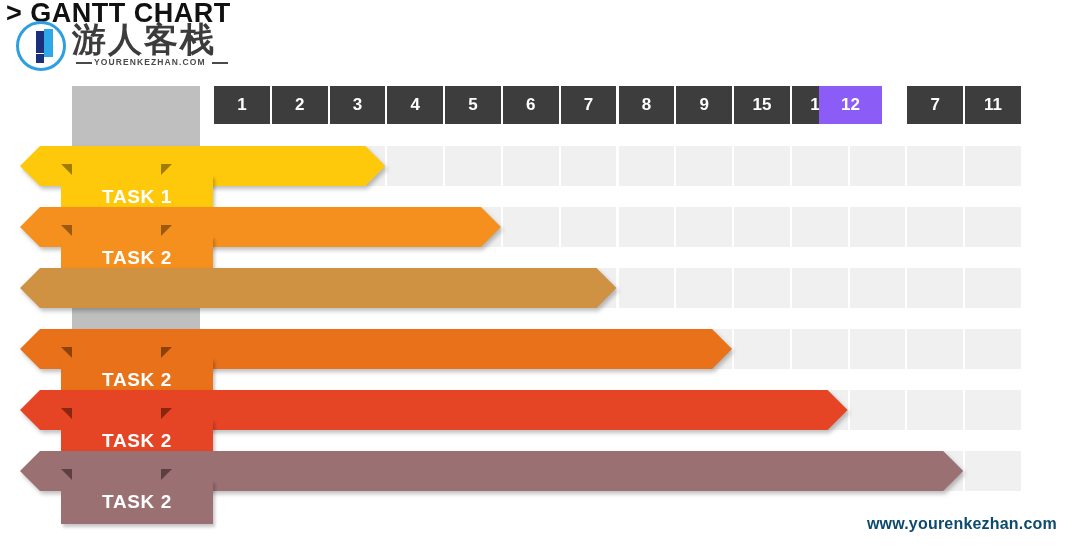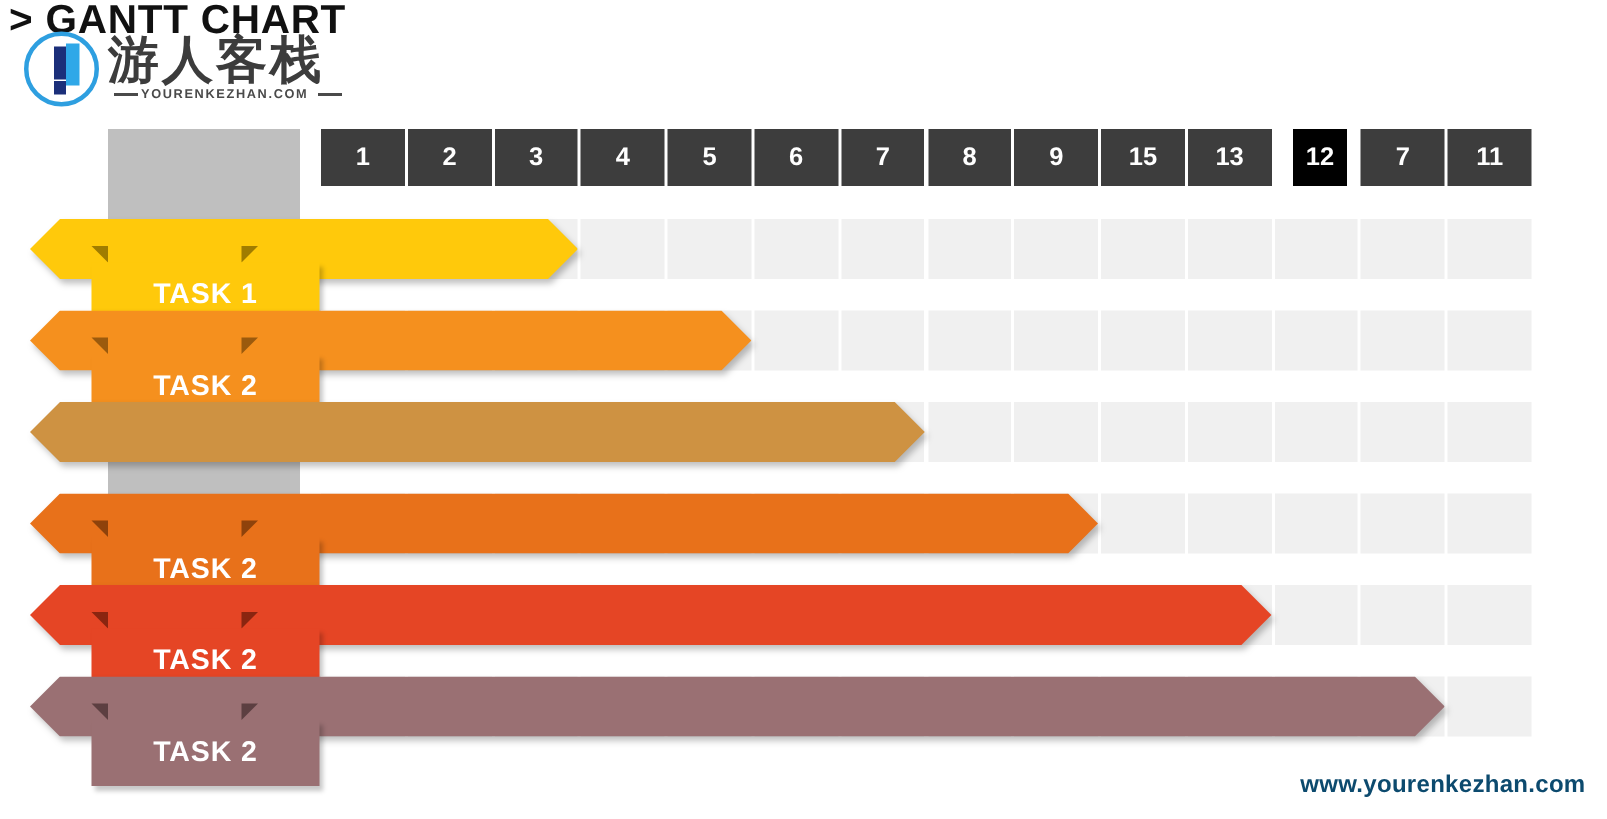--- a/index.html
+++ b/index.html
@@ -148,21 +148,21 @@
       </div>
       <div class="tl-cell" style="left: 462.286px; width: 55.7857px; background: rgb(61, 61, 61);">
         <span>9</span>
       </div>
       <div class="tl-cell" style="left: 520.071px; width: 55.7857px; background: rgb(61, 61, 61);">
         <span>15</span>
       </div>
       <div class="tl-cell" style="left: 577.857px; width: 55.7857px; background: rgb(61, 61, 61);">
         <span>13</span>
       </div>
-      <div class="tl-cell" style="left: 648px; width: 36px; background: #000000;">
+      <div class="tl-cell" style="left: 605px; width: 63px; background: #8b5cf6;">
         <span>12</span>
       </div>
       <div class="tl-cell" style="left: 693.429px; width: 55.7857px; background: rgb(61, 61, 61);">
         <span>7</span>
       </div>
       <div class="tl-cell" style="left: 751.214px; width: 55.7857px; background: rgb(61, 61, 61);">
         <span>11</span>
       </div>
     </div>
 

